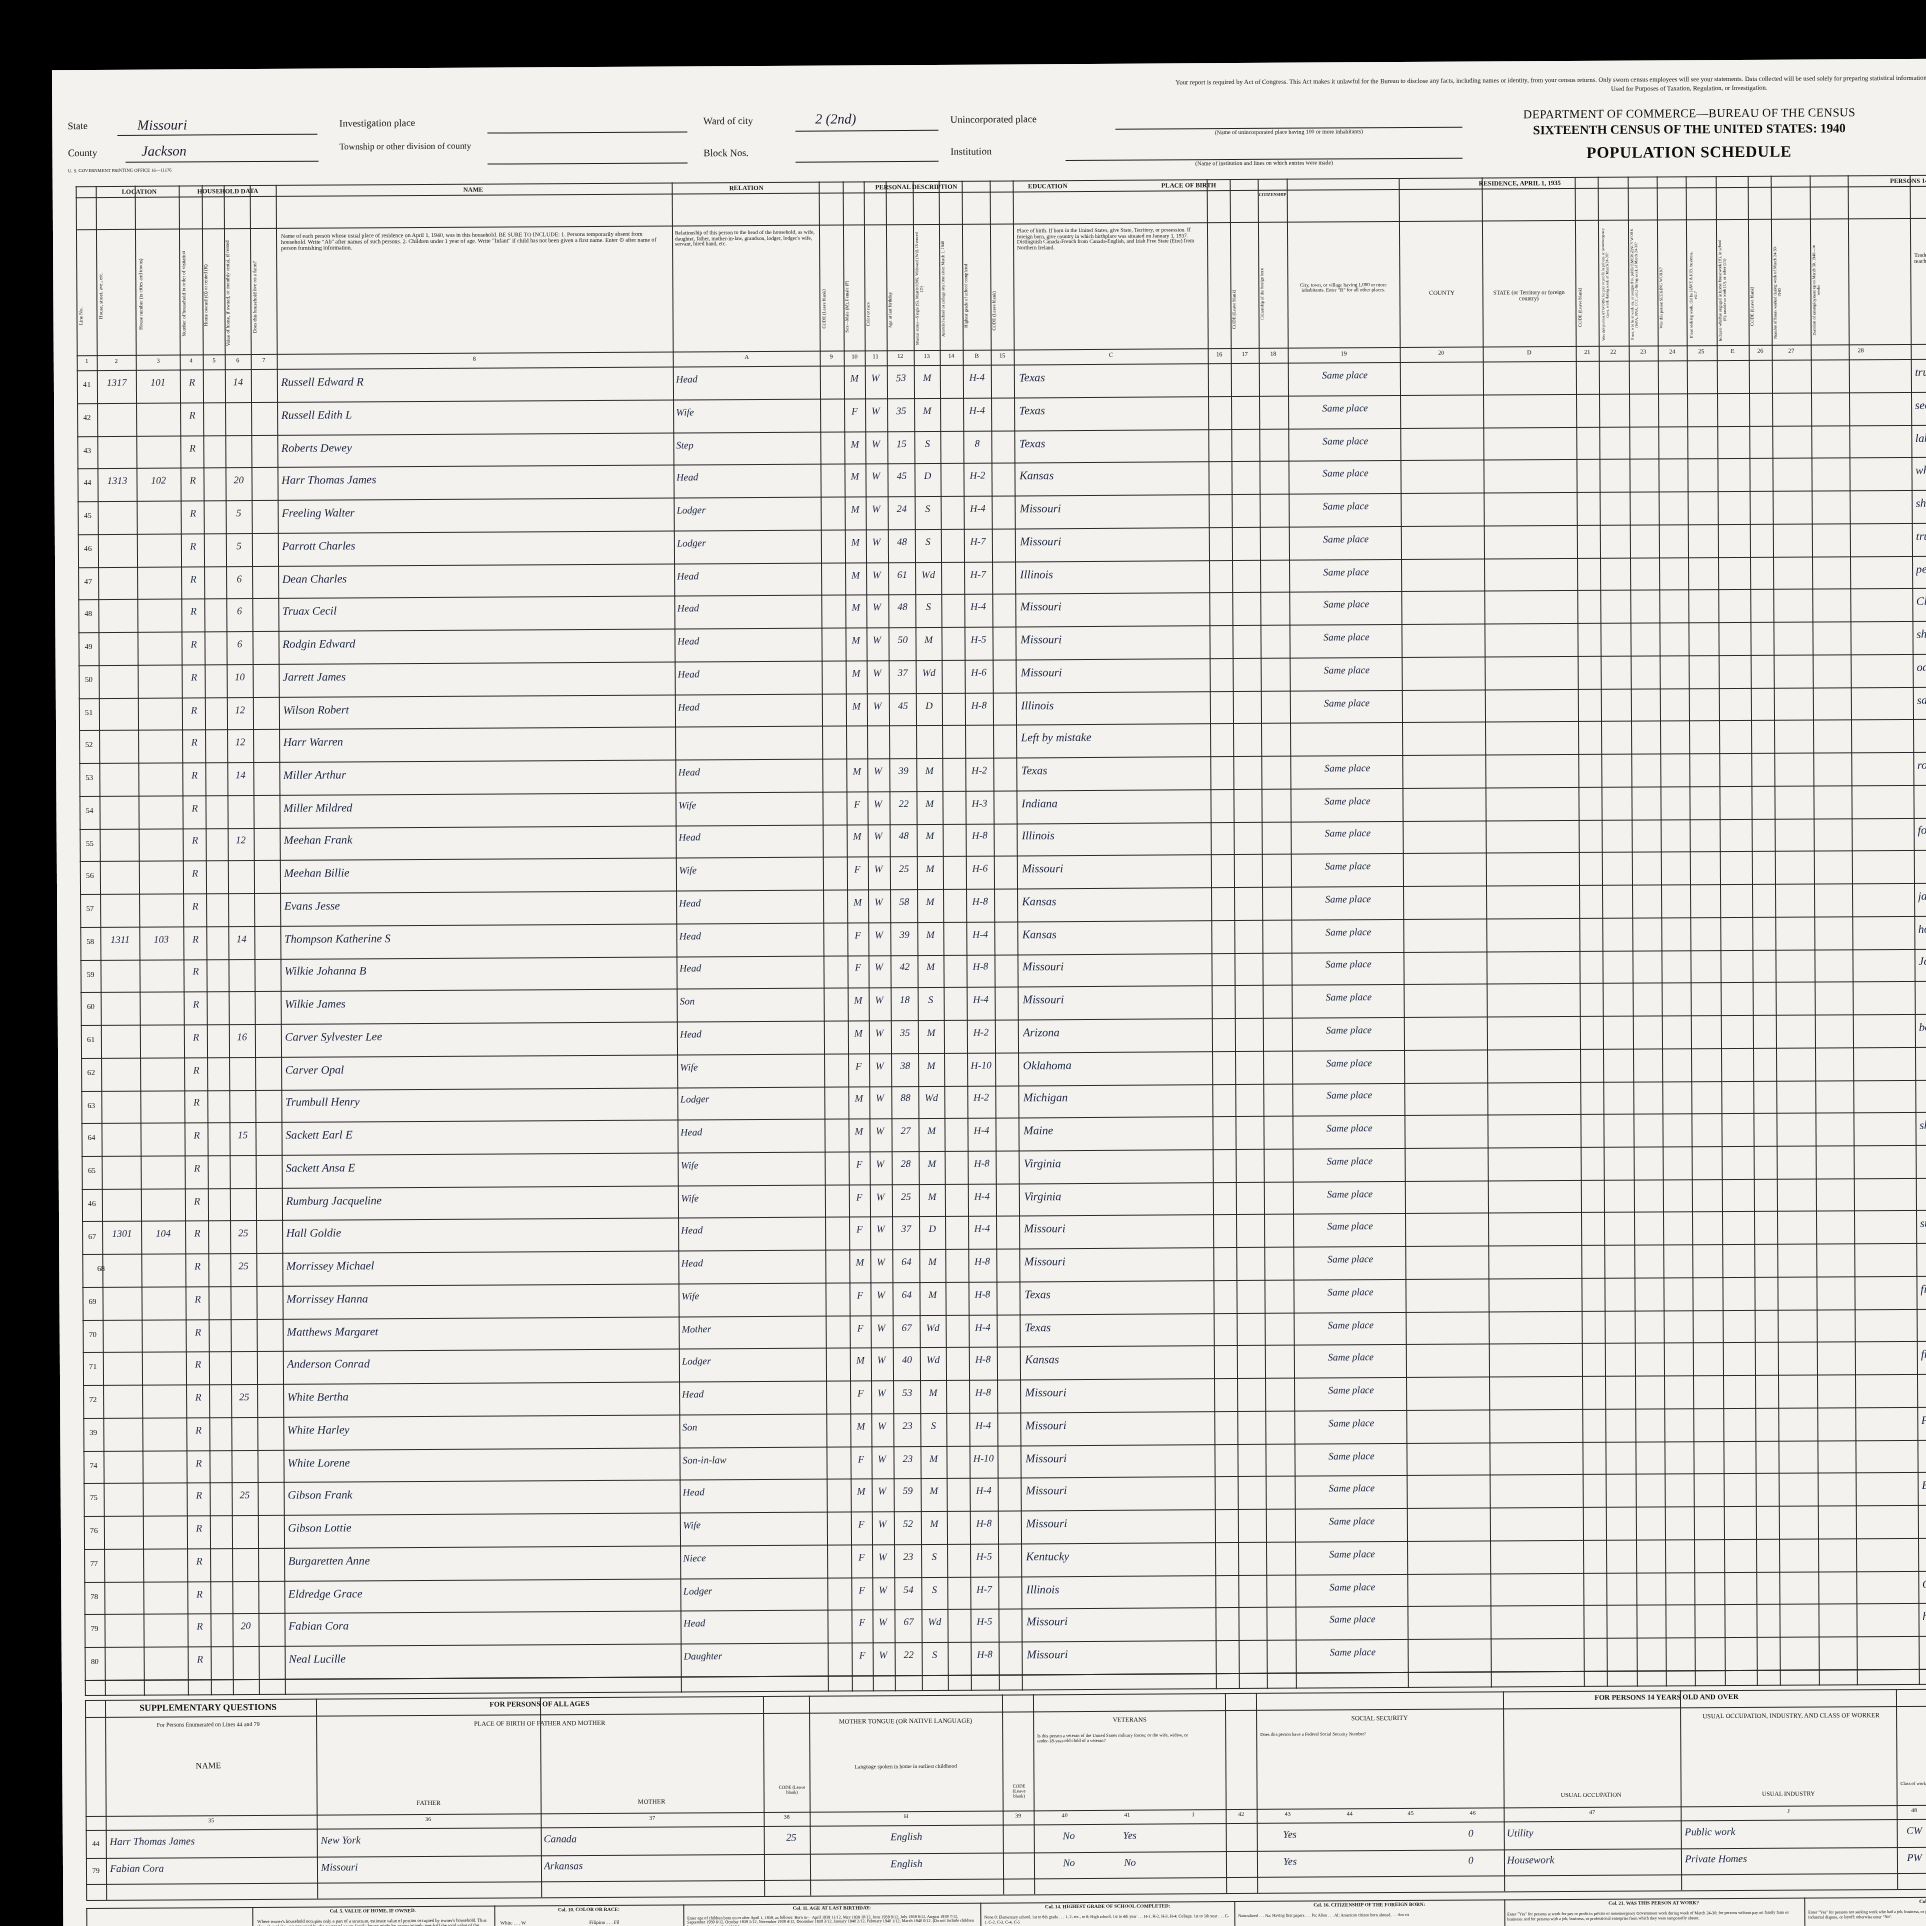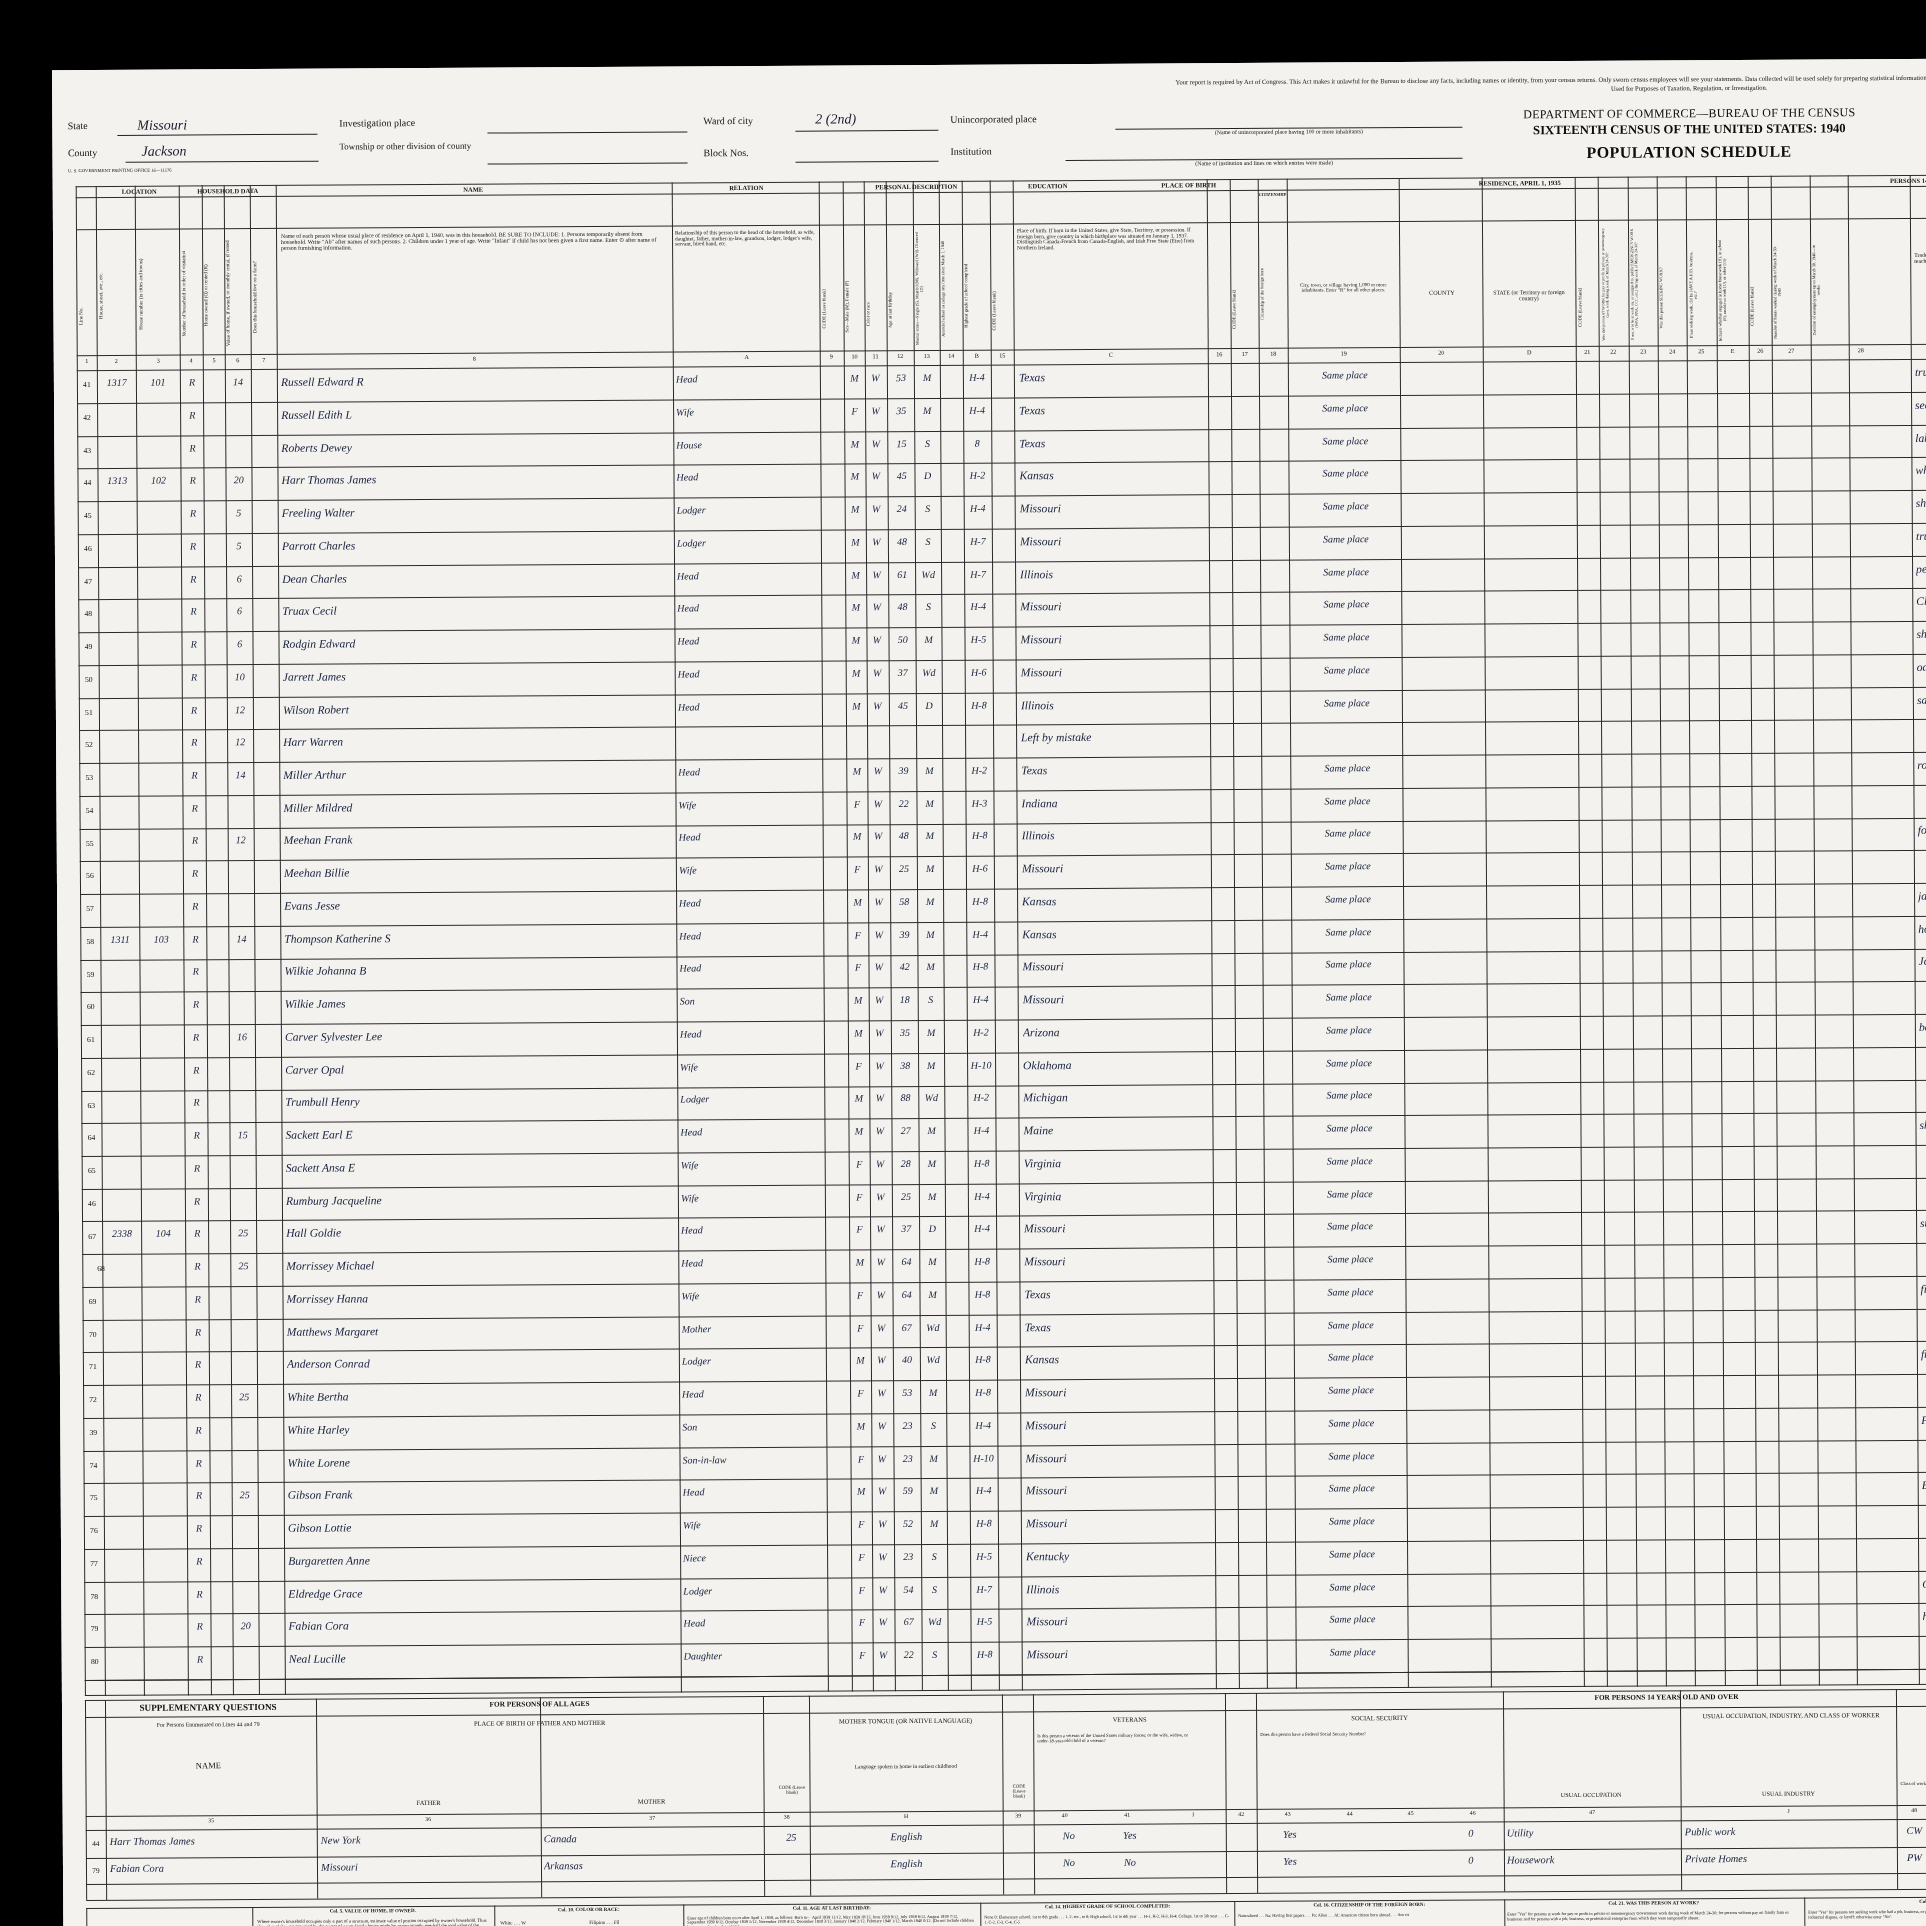--- a/index.html
+++ b/index.html
@@ -233,21 +233,21 @@
           <div class="cellh" style="left: 813px; width: 22.3px; top: 224px; text-align: center; font-size: 10px; font-style: italic; white-space: nowrap; overflow: hidden;">35</div>
           <div class="cellh" style="left: 839px; width: 22.3px; top: 224px; text-align: center; font-size: 10px; font-style: italic; white-space: nowrap; overflow: hidden;">M</div>
           <div class="cellh" style="left: 888px; width: 24px; top: 224px; text-align: center; font-size: 10px; font-style: italic; white-space: nowrap; overflow: hidden;">H-4</div>
           <div class="cellh" style="left: 942px; width: 185px; top: 224px; text-align: left; font-size: 11.6px; font-style: italic; white-space: nowrap; overflow: hidden;">Texas</div>
           <div class="cellh" style="left: 1214px; width: 108px; top: 224px; text-align: center; font-size: 10px; font-style: italic; white-space: nowrap; overflow: hidden;">Same place</div>
           <div class="cellh" style="left: 1838px; width: 227px; top: 224px; text-align: left; font-size: 11.6px; font-style: italic; white-space: nowrap; overflow: hidden;">seamstress</div>
           <div class="gl hline" style="top: 282px;"></div>
           <div class="rowno" style="left: 2.3px; top: 260px;">43</div>
           <div class="cellh" style="left: 106px; width: 18.5px; top: 257px; text-align: center; font-size: 10px; font-style: italic; white-space: nowrap; overflow: hidden;">R</div>
           <div class="cellh" style="left: 204px; width: 385px; top: 257px; text-align: left; font-size: 11.6px; font-style: italic; white-space: nowrap; overflow: hidden;">Roberts Dewey</div>
-          <div class="cellh" style="left: 599px; width: 139px; top: 257px; text-align: left; font-size: 10px; font-style: italic; white-space: nowrap; overflow: hidden;">House</div>
+          <div class="cellh" style="left: 599px; width: 139px; top: 257px; text-align: left; font-size: 10px; font-style: italic; white-space: nowrap; overflow: hidden;">Step</div>
           <div class="cellh" style="left: 769px; width: 17px; top: 257px; text-align: center; font-size: 10px; font-style: italic; white-space: nowrap; overflow: hidden;">M</div>
           <div class="cellh" style="left: 790px; width: 17px; top: 257px; text-align: center; font-size: 10px; font-style: italic; white-space: nowrap; overflow: hidden;">W</div>
           <div class="cellh" style="left: 813px; width: 22.3px; top: 257px; text-align: center; font-size: 10px; font-style: italic; white-space: nowrap; overflow: hidden;">15</div>
           <div class="cellh" style="left: 839px; width: 22.3px; top: 257px; text-align: center; font-size: 10px; font-style: italic; white-space: nowrap; overflow: hidden;">S</div>
           <div class="cellh" style="left: 888px; width: 24px; top: 257px; text-align: center; font-size: 10px; font-style: italic; white-space: nowrap; overflow: hidden;">8</div>
           <div class="cellh" style="left: 942px; width: 185px; top: 257px; text-align: left; font-size: 11.6px; font-style: italic; white-space: nowrap; overflow: hidden;">Texas</div>
           <div class="cellh" style="left: 1214px; width: 108px; top: 257px; text-align: center; font-size: 10px; font-style: italic; white-space: nowrap; overflow: hidden;">Same place</div>
           <div class="cellh" style="left: 1838px; width: 227px; top: 257px; text-align: left; font-size: 11.6px; font-style: italic; white-space: nowrap; overflow: hidden;">laborer</div>
           <div class="gl hline" style="top: 315px;"></div>
           <div class="rowno" style="left: 2.3px; top: 292px;">44</div>
@@ -546,21 +546,21 @@
           <div class="cellh" style="left: 599px; width: 139px; top: 1010px; text-align: left; font-size: 10px; font-style: italic; white-space: nowrap; overflow: hidden;">Wife</div>
           <div class="cellh" style="left: 769px; width: 17px; top: 1010px; text-align: center; font-size: 10px; font-style: italic; white-space: nowrap; overflow: hidden;">F</div>
           <div class="cellh" style="left: 790px; width: 17px; top: 1010px; text-align: center; font-size: 10px; font-style: italic; white-space: nowrap; overflow: hidden;">W</div>
           <div class="cellh" style="left: 813px; width: 22.3px; top: 1010px; text-align: center; font-size: 10px; font-style: italic; white-space: nowrap; overflow: hidden;">25</div>
           <div class="cellh" style="left: 839px; width: 22.3px; top: 1010px; text-align: center; font-size: 10px; font-style: italic; white-space: nowrap; overflow: hidden;">M</div>
           <div class="cellh" style="left: 888px; width: 24px; top: 1010px; text-align: center; font-size: 10px; font-style: italic; white-space: nowrap; overflow: hidden;">H-4</div>
           <div class="cellh" style="left: 942px; width: 185px; top: 1010px; text-align: left; font-size: 11.6px; font-style: italic; white-space: nowrap; overflow: hidden;">Virginia</div>
           <div class="cellh" style="left: 1214px; width: 108px; top: 1010px; text-align: center; font-size: 10px; font-style: italic; white-space: nowrap; overflow: hidden;">Same place</div>
           <div class="gl hline" style="top: 1068px;"></div>
           <div class="rowno" style="left: 2.3px; top: 1046px;">67</div>
-          <div class="cellh" style="left: 22.3px; width: 35px; top: 1042px; text-align: center; font-size: 10px; font-style: italic; white-space: nowrap; overflow: hidden;">2338</div>
+          <div class="cellh" style="left: 22.3px; width: 35px; top: 1042px; text-align: center; font-size: 10px; font-style: italic; white-space: nowrap; overflow: hidden;">1301</div>
           <div class="cellh" style="left: 61px; width: 40px; top: 1042px; text-align: center; font-size: 10px; font-style: italic; white-space: nowrap; overflow: hidden;">104</div>
           <div class="cellh" style="left: 106px; width: 18.5px; top: 1042px; text-align: center; font-size: 10px; font-style: italic; white-space: nowrap; overflow: hidden;">R</div>
           <div class="cellh" style="left: 150px; width: 22.3px; top: 1042px; text-align: center; font-size: 10px; font-style: italic; white-space: nowrap; overflow: hidden;">25</div>
           <div class="cellh" style="left: 204px; width: 385px; top: 1042px; text-align: left; font-size: 11.6px; font-style: italic; white-space: nowrap; overflow: hidden;">Hall Goldie</div>
           <div class="cellh" style="left: 599px; width: 139px; top: 1042px; text-align: left; font-size: 10px; font-style: italic; white-space: nowrap; overflow: hidden;">Head</div>
           <div class="cellh" style="left: 769px; width: 17px; top: 1042px; text-align: center; font-size: 10px; font-style: italic; white-space: nowrap; overflow: hidden;">F</div>
           <div class="cellh" style="left: 790px; width: 17px; top: 1042px; text-align: center; font-size: 10px; font-style: italic; white-space: nowrap; overflow: hidden;">W</div>
           <div class="cellh" style="left: 813px; width: 22.3px; top: 1042px; text-align: center; font-size: 10px; font-style: italic; white-space: nowrap; overflow: hidden;">37</div>
           <div class="cellh" style="left: 839px; width: 22.3px; top: 1042px; text-align: center; font-size: 10px; font-style: italic; white-space: nowrap; overflow: hidden;">D</div>
           <div class="cellh" style="left: 888px; width: 24px; top: 1042px; text-align: center; font-size: 10px; font-style: italic; white-space: nowrap; overflow: hidden;">H-4</div>

